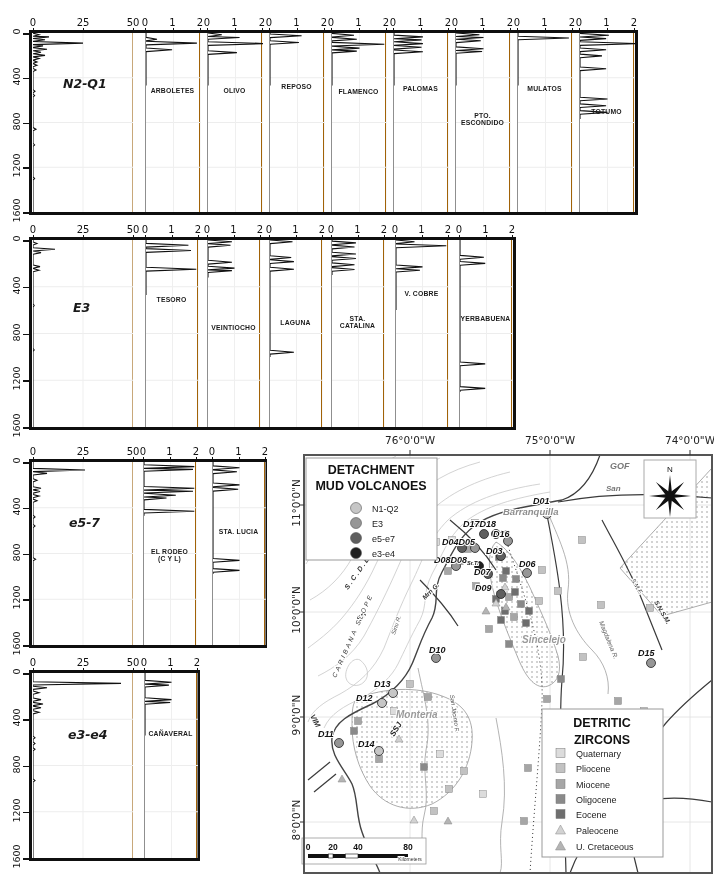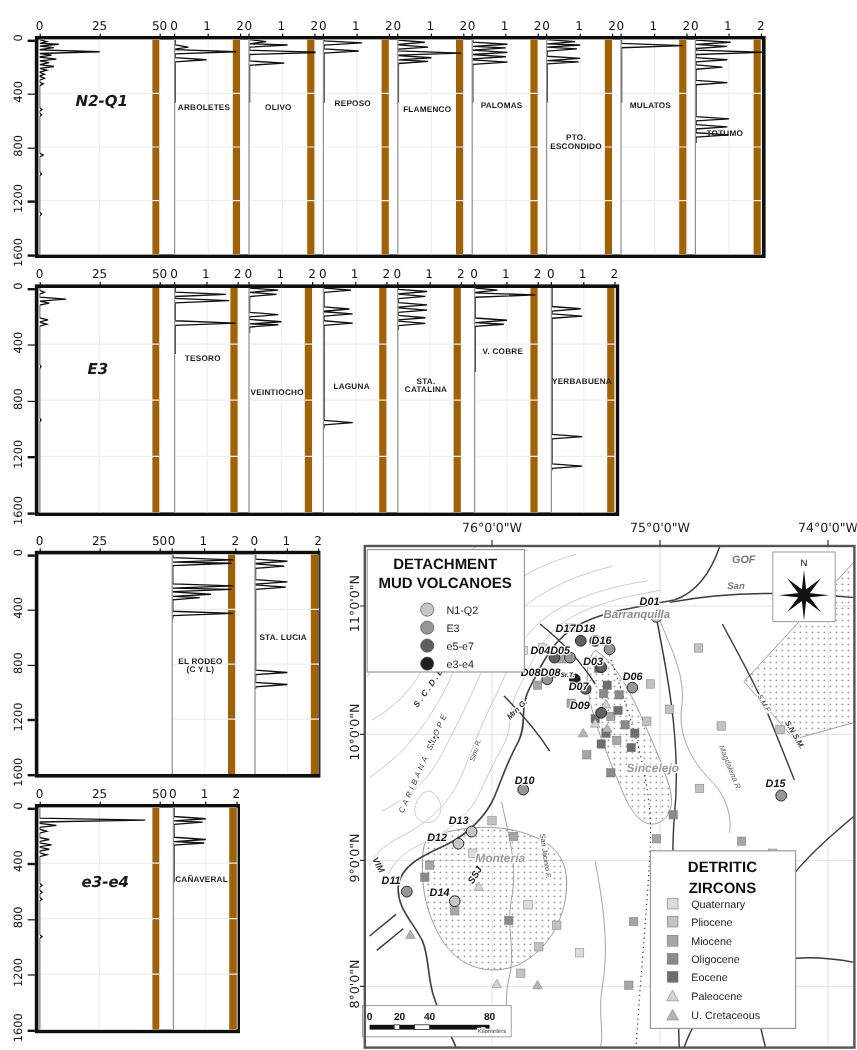--- a/index.html
+++ b/index.html
@@ -1,19 +1,19 @@
 <!DOCTYPE html>
 <html><head>
 <meta charset="utf-8">
 <style>
   html,body{margin:0;padding:0;background:#fff}
   #fig{position:relative;width:714px;height:875px;background:#fff;overflow:hidden;
        font-family:"DejaVu Sans",sans-serif}
   .frame{position:absolute;border:3px solid #0f0f0f;box-sizing:border-box;background:#fff}
-  .panel{position:absolute;background:#fff;border-left:1px solid #8f8f8f;border-right:6px solid #a16207;box-sizing:border-box}
+  .panel{position:absolute;background:#fff;border-left:1px solid #8f8f8f;border-right:1px solid #a16207;box-sizing:border-box}
   .panel svg{display:block}
   .xtick{position:absolute;transform:translateX(-50%);font:10px "DejaVu Sans",sans-serif;color:#111}
   .ytick{position:absolute;width:30px;text-align:center;transform:rotate(-90deg);
          font:9.5px "DejaVu Sans",sans-serif;color:#111}
   .ymark{position:absolute;background:#111}
   .plabel{position:absolute;left:0;right:0;text-align:center;
           font:bold 6.8px "Liberation Sans",sans-serif;letter-spacing:.2px;
           white-space:pre-line;color:#1a1a1a}
   .glabel{position:absolute;font:italic bold 12.5px "DejaVu Sans",sans-serif;color:#1a1a1a}
   .lon{position:absolute;transform:translateX(-50%);font:10.5px "DejaVu Sans",sans-serif;color:#222}
@@ -323,20 +323,31 @@
     <div class="ytick" style="left: 1px; top: 455px;">0</div>
     <div class="ymark" style="left: 23px; top: 462px; width: 6px; height: 1.5px;"></div>
     <div class="ytick" style="left: 1px; top: 500.75px;">400</div>
     <div class="ymark" style="left: 23px; top: 507.75px; width: 6px; height: 1.5px;"></div>
     <div class="ytick" style="left: 1px; top: 546.5px;">800</div>
     <div class="ymark" style="left: 23px; top: 553.5px; width: 6px; height: 1.5px;"></div>
     <div class="ytick" style="left: 1px; top: 592.25px;">1200</div>
     <div class="ymark" style="left: 23px; top: 599.25px; width: 6px; height: 1.5px;"></div>
     <div class="ytick" style="left: 1px; top: 638px;">1600</div>
     <div class="ymark" style="left: 23px; top: 645px; width: 6px; height: 1.5px;"></div>
+    <div class="panel" style="left: 33px; top: 462px; width: 100px; height: 183px; border-left: none;">
+      <svg width="100" height="183" viewBox="0 0 100 183" preserveAspectRatio="none">
+        <line x1="0" y1="45.75" x2="100" y2="45.75" stroke="#ededed" stroke-width="1"></line>
+        <line x1="0" y1="91.5" x2="100" y2="91.5" stroke="#ededed" stroke-width="1"></line>
+        <line x1="0" y1="137.25" x2="100" y2="137.25" stroke="#ededed" stroke-width="1"></line>
+        <line x1="50" y1="0" x2="50" y2="183" stroke="#efefef" stroke-width="1"></line>
+        <line x1="100" y1="0" x2="100" y2="183" stroke="#efefef" stroke-width="1"></line>
+        <path d="M0.0,0.0 L0.0,6.4 L52.0,8.0 L0.0,9.6 L0.0,9.8 L14.0,11.4 L0.0,13.0 L0.0,16.7 L4.0,18.3 L0.0,19.9 L0.0,24.7 L8.0,26.3 L0.0,27.9 L7.0,29.5 L0.0,31.1 L0.0,32.5 L6.0,34.1 L0.0,35.7 L0.0,37.1 L4.0,38.7 L0.0,40.3 L0.0,53.3 L2.0,54.9 L0.0,56.5 L0.0,62.4 L2.0,64.0 L0.0,65.7 L0.0,95.6 L2.6,97.2 L0.0,98.8 L0.0,183.0" fill="none" stroke="#111" stroke-width="1.1"></path>
+      </svg>
+      <div class="glabel" style="left: 36px; top: 53.07px;">e5-7</div>
+    </div>
     <div class="xtick" style="left: 33px; top: 446px;">0</div>
     <div class="ymark" style="left: 33px; top: 457px; width: 1px; height: 4px;"></div>
     <div class="xtick" style="left: 83px; top: 446px;">25</div>
     <div class="ymark" style="left: 83px; top: 457px; width: 1px; height: 4px;"></div>
     <div class="xtick" style="left: 133px; top: 446px;">50</div>
     <div class="ymark" style="left: 133px; top: 457px; width: 1px; height: 4px;"></div>
     <div class="panel" style="left: 143px; top: 462px; width: 53px; height: 183px; border-left: 1px solid rgb(143, 143, 143);">
       <svg width="53" height="183" viewBox="0 0 53 183" preserveAspectRatio="none">
         <line x1="0" y1="45.75" x2="53" y2="45.75" stroke="#ededed" stroke-width="1"></line>
         <line x1="0" y1="91.5" x2="53" y2="91.5" stroke="#ededed" stroke-width="1"></line>

